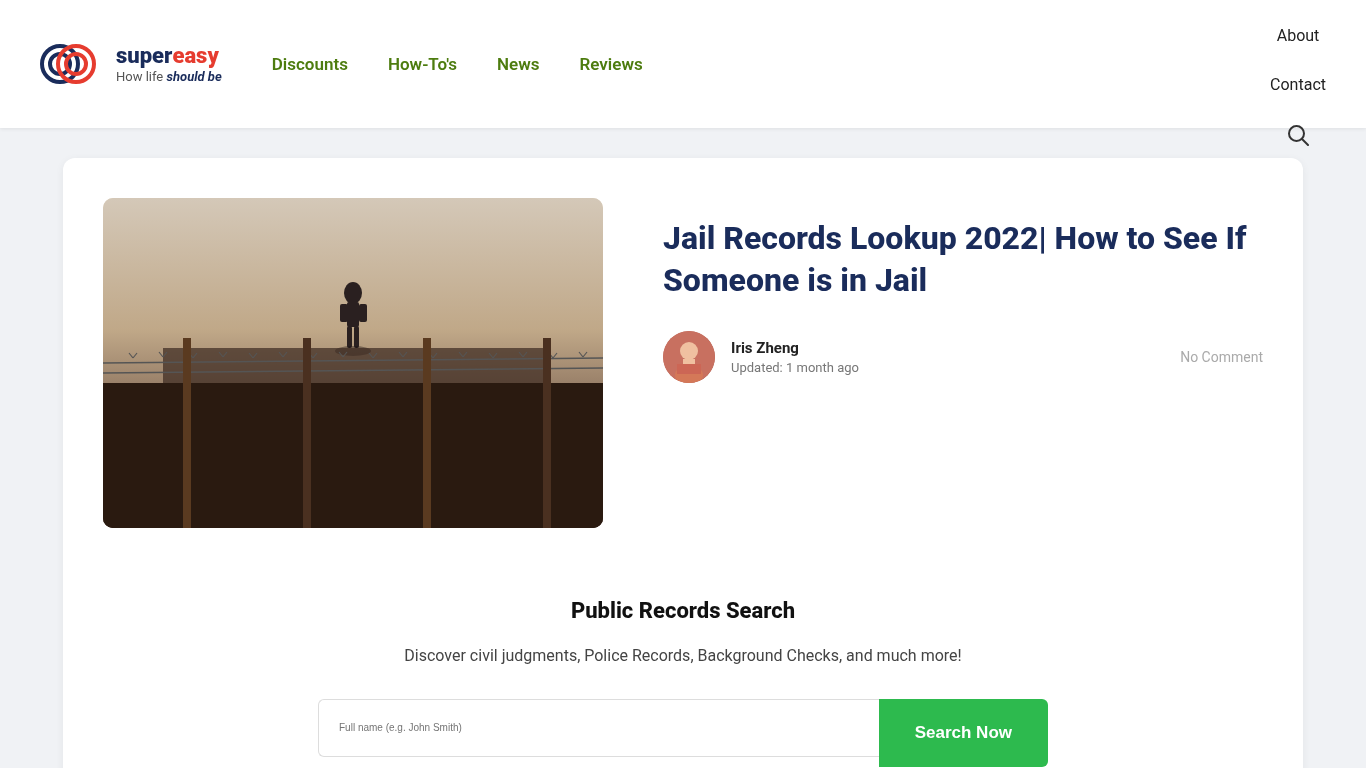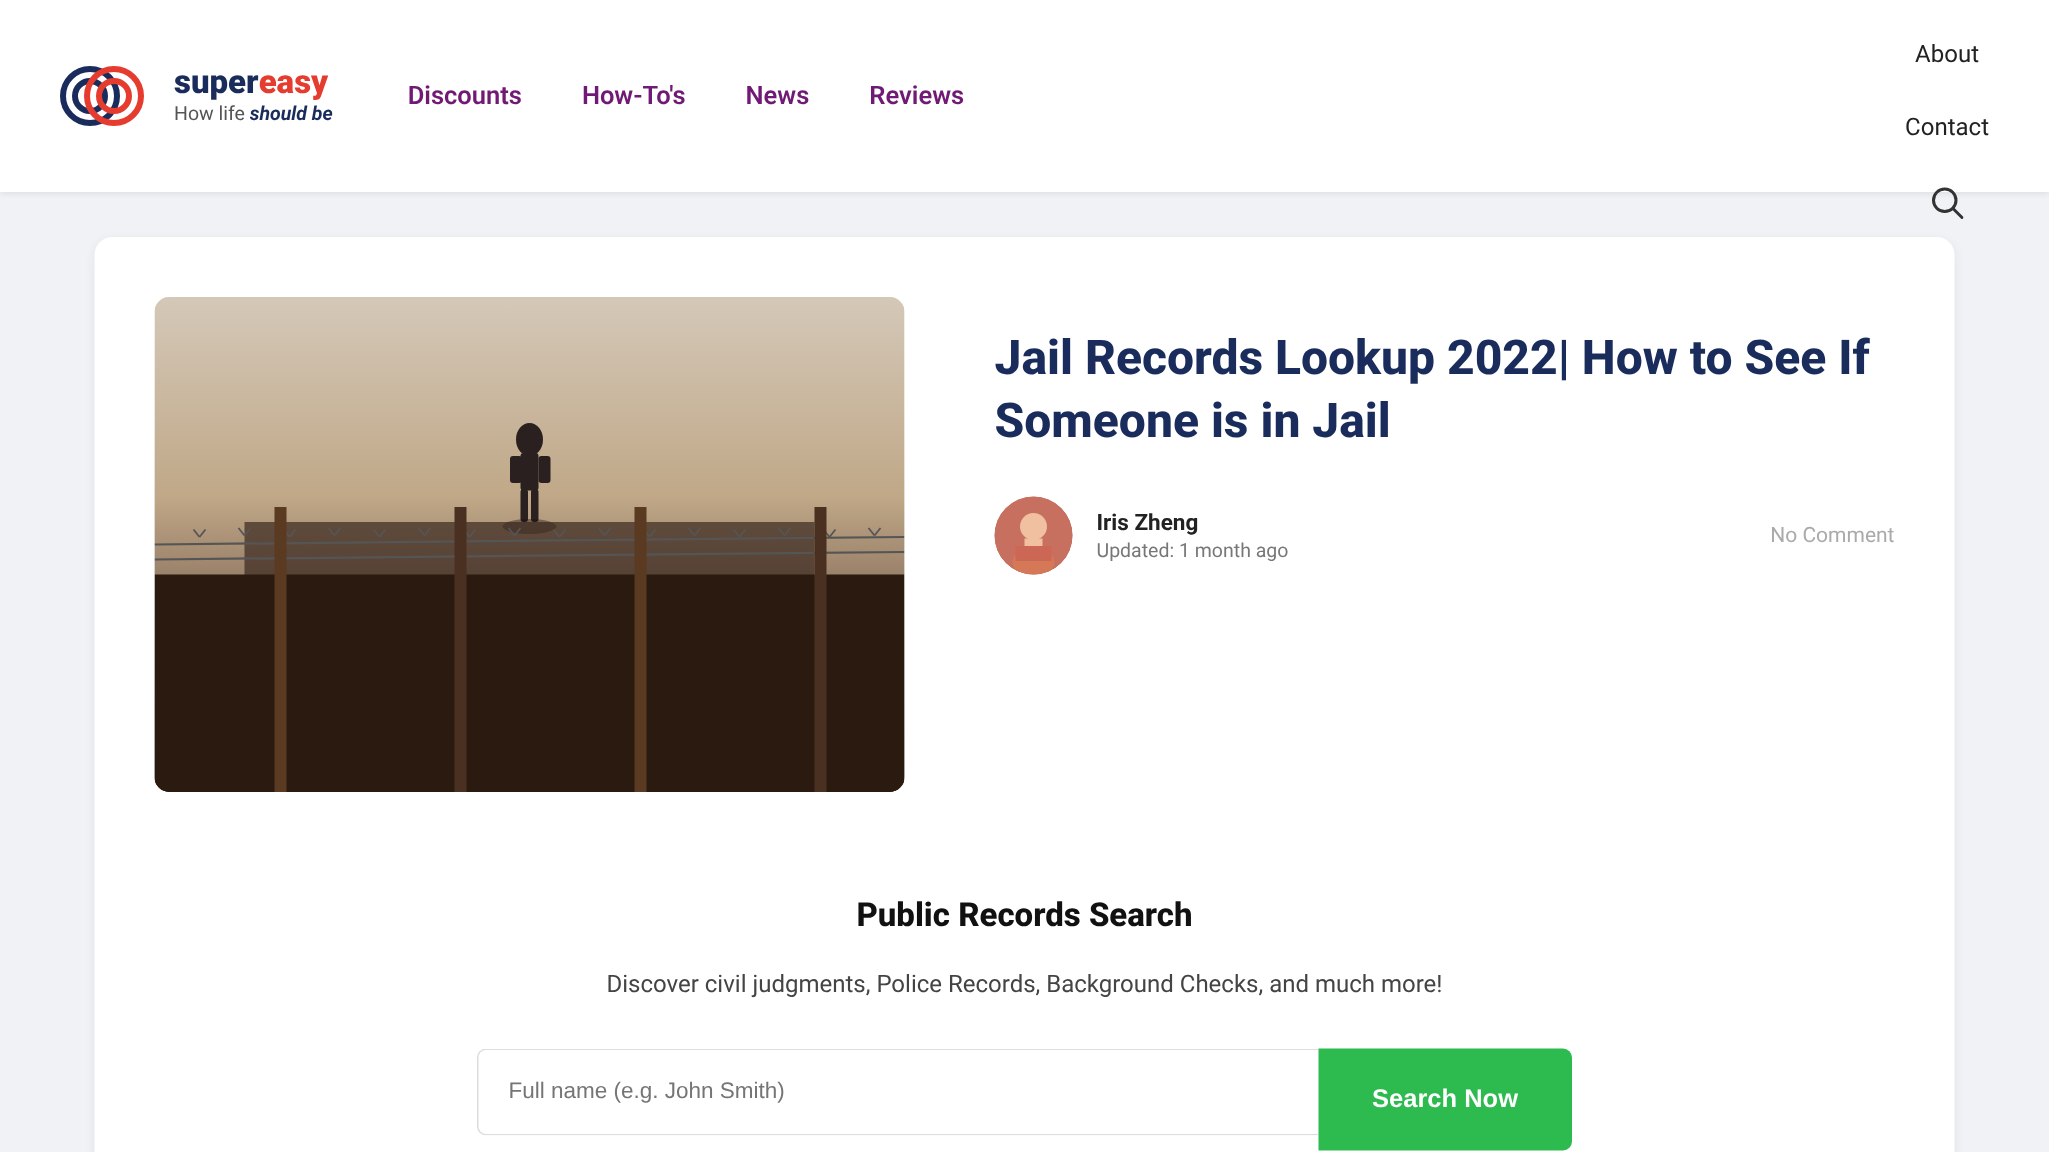--- a/index.html
+++ b/index.html
@@ -73,21 +73,21 @@
     .main-nav {
       display: flex;
       align-items: center;
       gap: 40px;
       flex: 1;
     }
 
     .nav-link {
       font-size: 17px;
       font-weight: 600;
-      color: #701a75;
+      color: #4d7c0f;
       text-decoration: none;
       cursor: pointer;
     }
 
     .right-nav {
       display: flex;
       align-items: center;
       gap: 30px;
       flex-direction: column;
     }
@@ -227,21 +227,21 @@
       margin: 0 auto;
     }
 
     .search-input {
       flex: 1;
       height: 58px;
       border: 1.5px solid #ddd;
       border-right: none;
       border-radius: 6px 0 0 6px;
       padding: 16px 20px;
-      font-size: 15px;
+      font-size: 10px;
       color: #aaa;
       outline: none;
       background: #fff;
     }
 
     .search-btn {
       height: 68px;
       padding: 0 36px;
       background: #2dba4e;
       color: #fff;

